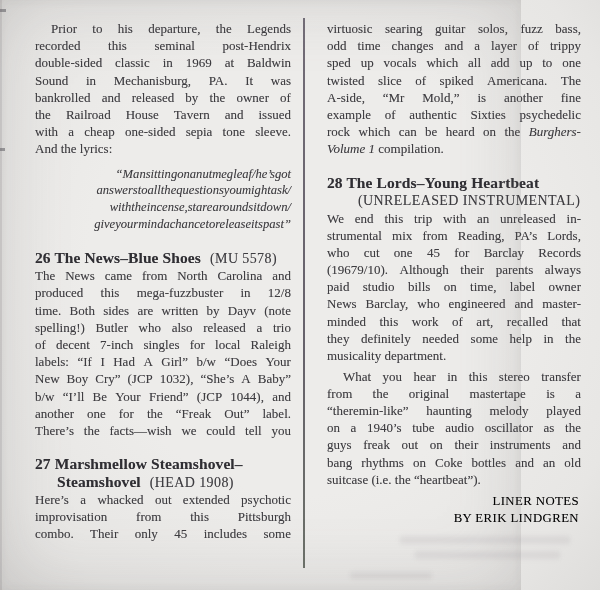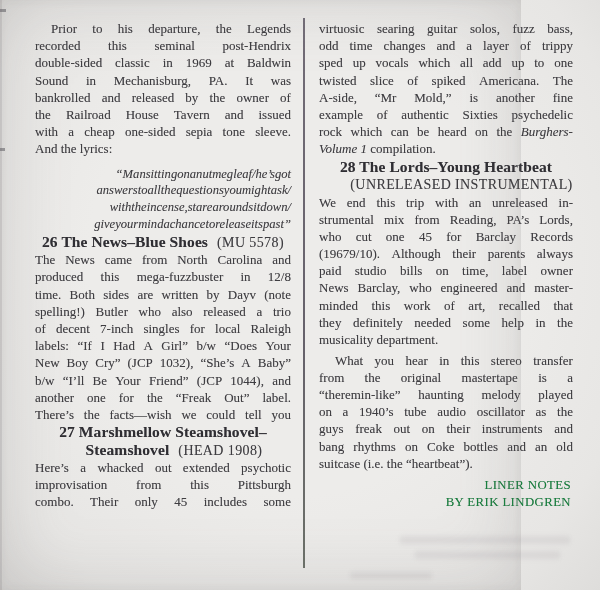--- a/index.html
+++ b/index.html
@@ -8,47 +8,47 @@
     background:radial-gradient(ellipse at 50% 45%, #edecea 50%, #e7e6e4 82%, #dedddb 100%);
     font-family:"Liberation Serif","DejaVu Serif",serif;
   }
   .page{position:relative;width:521px;height:590px;}
   .page::after{
     content:"";position:absolute;inset:0;pointer-events:none;
     box-shadow:inset 0 0 70px rgba(118,116,113,.22), inset 0 0 10px rgba(140,138,135,.12);
   }
   .col{position:absolute;top:20px;color:#3e3d41;font-size:13px;line-height:17.2px;}
   .col-left{left:35px;width:256px;}
-  .col-right{left:319px;width:254px;}
+  .col-right{left:327px;width:254px;}
   .divider{position:absolute;left:303px;top:18px;width:1.5px;height:550px;
     background:linear-gradient(#5d5663,#4e4954 60%,#555b52);opacity:.85;}
 
   
   .tline{display:flex;justify-content:space-between;line-height:17.2px;height:17.2px;}
   .tline span{white-space:pre;}
   .tline.tlast{display:block;}
   .tline.findent{padding-left:16px;}
   .block{text-shadow:0 0 .5px rgba(62,61,65,.35);}
 
   
   .block+.paragraph{margin-top:3.5px;}
   .block+.quote{margin-top:8px;}
-  .block+.heading{text-align:center;}
+  .block+.heading{margin-top:16px;}
   .heading+.paragraph{margin-top:0;}
   .block+.credit{margin-top:5px;}
 
   .quote{padding-left:15px;font-style:italic;font-size:12.6px;}
   .quote .tline{height:16.8px;line-height:16.8px;justify-content:flex-end;}
 
   .heading{font-weight:bold;font-size:15.5px;color:#2f2e33;letter-spacing:.1px;}
   .hline{line-height:17.5px;}
   .hline.hindent{padding-left:22px;}
   .catalog{font-weight:normal;font-size:14px;margin-left:9px;letter-spacing:.4px;color:#3e3d41;}
 
-  .credit{text-align:right;font-size:12.8px;letter-spacing:.4px;color:#15803d;padding-right:2px;}
+  .credit{text-align:right;font-size:12.8px;letter-spacing:.4px;color:#000000;padding-right:2px;}
   .credit-line{line-height:16.5px;}
 
   
   .ghost{position:absolute;background:rgba(158,156,158,.17);filter:blur(2px);border-radius:2px;pointer-events:none;}
   .g1{left:400px;top:536px;width:170px;height:8px;}
   .g2{left:415px;top:551px;width:145px;height:8px;}
   .g3{left:350px;top:572px;width:82px;height:7px;}
   .edge{position:absolute;left:0;top:0;width:2px;height:590px;background:rgba(120,118,122,.18);pointer-events:none;}
   .speck{position:absolute;background:rgba(90,88,94,.55);filter:blur(.4px);pointer-events:none;}
   .s1{left:0;top:9px;width:6px;height:3px;}

